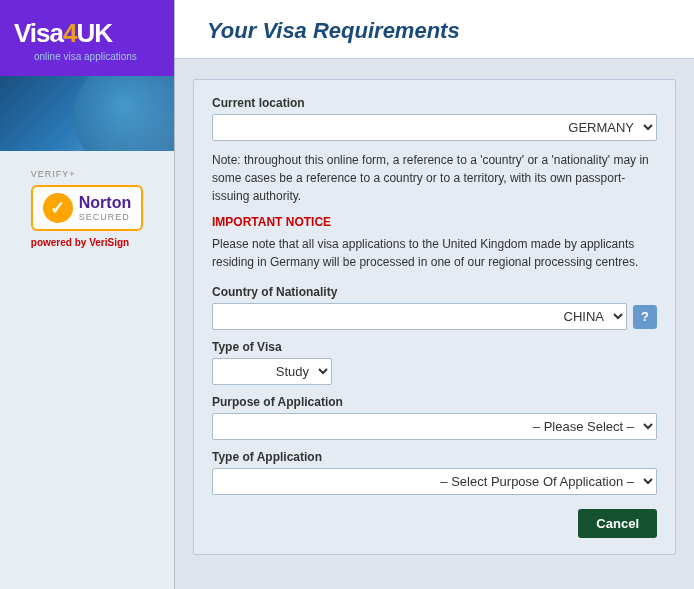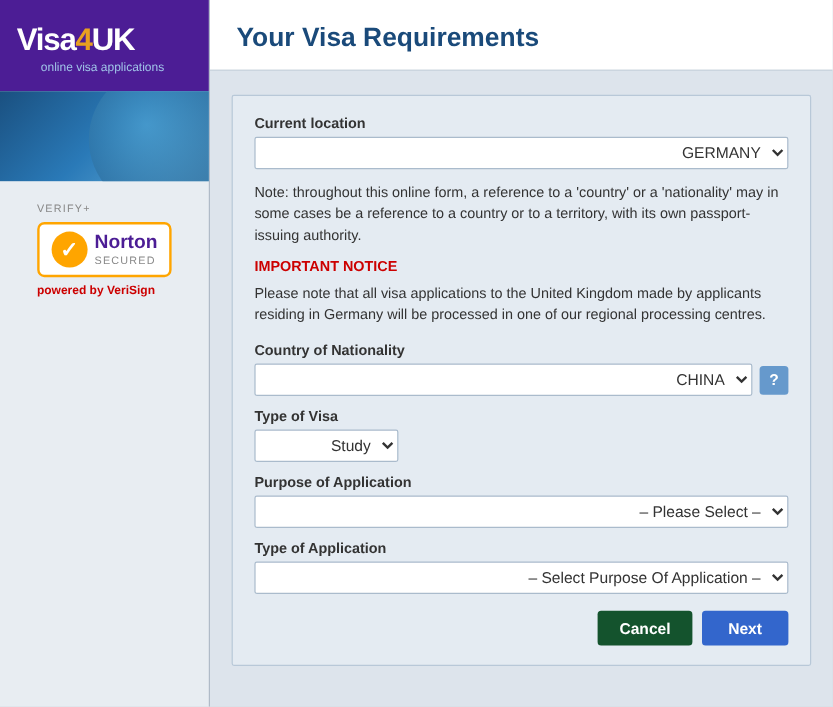--- a/index.html
+++ b/index.html
@@ -20,21 +20,21 @@
       background: #e8edf2;
       border-right: 1px solid #b0bbc8;
       display: flex;
       flex-direction: column;
       align-items: center;
       padding: 0;
     }
 
     .logo-area {
       width: 100%;
-      background: #4c1d95;
+      background: #6d28d9;
       padding: 18px 10px 14px 14px;
       display: flex;
       flex-direction: column;
       align-items: flex-start;
     }
 
     .logo-visa {
       font-size: 26px;
       font-weight: bold;
       color: white;
@@ -143,22 +143,23 @@
     
     .main {
       flex: 1;
       background: #dde4ec;
       display: flex;
       flex-direction: column;
     }
 
     .header {
       background: white;
-      padding: 18px 22px 14px 22px;
+      padding: 18px 22px 14px 32px;
       border-bottom: 1px solid #c0ccd8;
+      font-style: italic;
     }
 
     .page-title {
       font-size: 22px;
       color: #1a4a7a;
       font-weight: bold;
     }
 
     .content-area {
       flex: 1;
@@ -365,18 +366,17 @@
         <div class="field-label">Type of Application</div>
         <select class="select-field">
           <option>– Select Purpose Of Application –</option>
           <option>New Application</option>
           <option>Extension</option>
         </select>
       </div>
 
       <div class="button-row">
         <button class="btn-cancel">Cancel</button>
-        <button class="btn-next">Next</button>
       </div>
 
     </div>
   </div>
 </div>
 
 </body></html>

